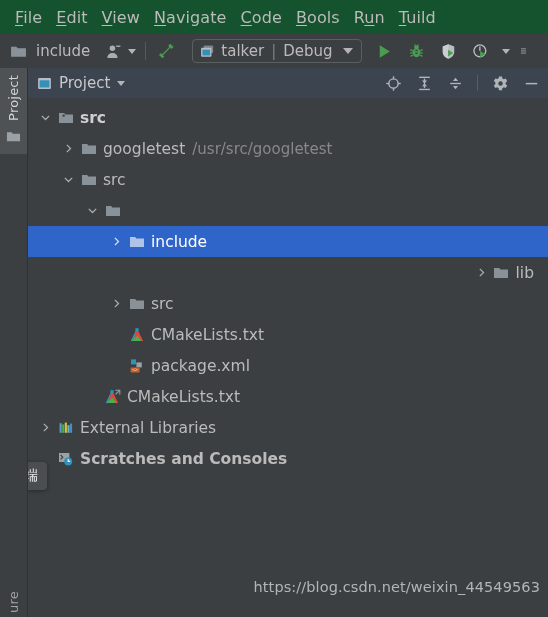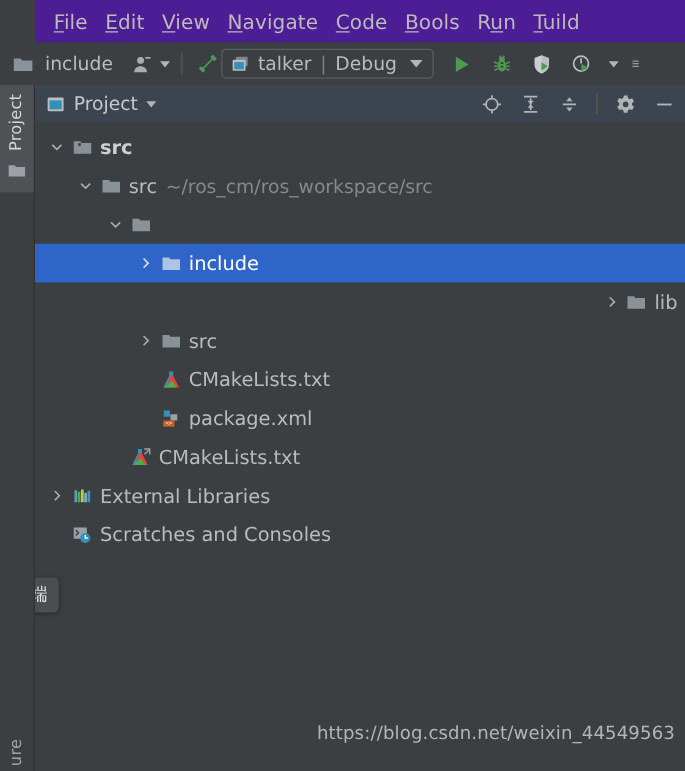--- a/index.html
+++ b/index.html
@@ -19,26 +19,25 @@
     width: 548px;
     height: 617px;
     background: #3c3f41;
     display: flex;
     flex-direction: column;
   }
 
   
   .menubar {
     height: 34px;
-    background: #4c1d95;
+    background: #14532d;
     display: flex;
     align-items: center;
     padding-left: 8px;
     flex: 0 0 auto;
-    margin-left: 28px;
   }
   .menu-item {
     color: #bbbbbb;
     font-size: 16px;
     padding: 0 7px;
     white-space: nowrap;
     letter-spacing: .1px;
   }
   .menu-item .mn {
     text-decoration: underline;
@@ -77,21 +76,21 @@
   .runcfg {
     display: flex;
     align-items: center;
     gap: 6px;
     height: 22px;
     padding: 0 8px 0 6px;
     border: 1px solid #5a5f62;
     border-radius: 4px;
     color: #bbbbbb;
     font-size: 15px;
-    margin-left: 0;
+    margin-left: 15px;
   }
   .runcfg .bar { color: #7a7f82; margin: 0 1px; }
   .caret {
     width: 0; height: 0;
     border-left: 5px solid transparent;
     border-right: 5px solid transparent;
     border-top: 6px solid #b4b4b4;
   }
   .caret.sm {
     border-left-width: 4px;
@@ -195,21 +194,21 @@
     overflow: hidden;
     padding-top: 4px;
   }
   .row {
     height: 31px;
     display: flex;
     align-items: center;
     color: #bbbbbb;
     font-size: 15.5px;
     white-space: nowrap;
-    padding-right: 6px;
+    padding-right: 14px;
   }
   .row.sel {
     background: #2f65c8;
     color: #ffffff;
   }
   .row .arrow {
     width: 15px;
     height: 15px;
     flex: 0 0 auto;
     display: flex;
@@ -452,34 +451,47 @@
           </span>
           <span class="ic">
             <svg width="16" height="16" viewBox="0 0 16 16">
               <path d="M1 3h5.2l1.1 1.4H15V13H1z" fill="#8a9299"></path>
               <rect x="4.6" y="4.6" width="2.1" height="2.1" fill="#3c3f41"></rect>
             </svg>
           </span>
           <span class="label bold">src</span>
         </div>
 
-
         <div class="row" style="padding-left:33px;">
           <span class="arrow">
             <svg width="11" height="11" viewBox="0 0 12 12">
+                <path d="M4.2 2l4 4-4 4" fill="none" stroke="#a9aeb2" stroke-width="1.4"></path>
+              </svg>
+          </span>
+          <span class="ic">
+            <svg width="16" height="16" viewBox="0 0 16 16">
+                <path d="M1 3h5.2l1.1 1.4H15V13H1z" fill="#8a9299"></path>
+              </svg>
+          </span>
+          <span class="label">googletest</span>
+          <span class="sub">/usr/src/googletest</span>
+        </div>
+
+        <div class="row" style="padding-left:33px;">
+          <span class="arrow">
+            <svg width="11" height="11" viewBox="0 0 12 12">
                 <path d="M2 4.2l4 4 4-4" fill="none" stroke="#a9aeb2" stroke-width="1.4"></path>
               </svg>
           </span>
           <span class="ic">
             <svg width="16" height="16" viewBox="0 0 16 16">
                 <path d="M1 3h5.2l1.1 1.4H15V13H1z" fill="#8a9299"></path>
               </svg>
           </span>
           <span class="label">src</span>
-          <span class="sub">~/ros_cm/ros_workspace/src</span>
         </div>
 
         <div class="row" style="padding-left:57px;">
           <span class="arrow">
             <svg width="11" height="11" viewBox="0 0 12 12">
                 <path d="M2 4.2l4 4 4-4" fill="none" stroke="#a9aeb2" stroke-width="1.4"></path>
               </svg>
           </span>
           <span class="ic">
             <svg width="16" height="16" viewBox="0 0 16 16">
@@ -582,21 +594,21 @@
               <rect x="1.6" y="3.2" width="2.1" height="9.6" fill="#5a9ec4"></rect>
               <rect x="4.2" y="4.4" width="2.1" height="8.4" fill="#4ab04a"></rect>
               <rect x="6.8" y="2.6" width="2.1" height="10.2" fill="#d9c23d"></rect>
               <rect x="9.4" y="5.2" width="2.1" height="7.6" fill="#6ab8d4"></rect>
               <rect x="12" y="3.6" width="2.1" height="9.2" fill="#4a8fbc"></rect>
             </svg>
           </span>
           <span class="label">External Libraries</span>
         </div>
 
-        <div class="row" style="padding-left:10px;">
+        <div class="row" style="padding-left:10px;font-weight:bold;">
           <span class="arrow empty"></span>
           <span class="ic">
             <svg width="16" height="16" viewBox="0 0 16 16">
               <rect x="1" y="2" width="10.4" height="9" fill="#9aa1a7"></rect>
               <path d="M2.6 4l2.2 2.2-2.2 2.2" fill="none" stroke="#3c3f41" stroke-width="1.1"></path>
               <circle cx="10.2" cy="10.4" r="4" fill="#3191b8"></circle>
               <path d="M10.2 8v2.4h2" fill="none" stroke="#ffffff" stroke-width="1.1"></path>
             </svg>
           </span>
           <span class="label">Scratches and Consoles</span>

